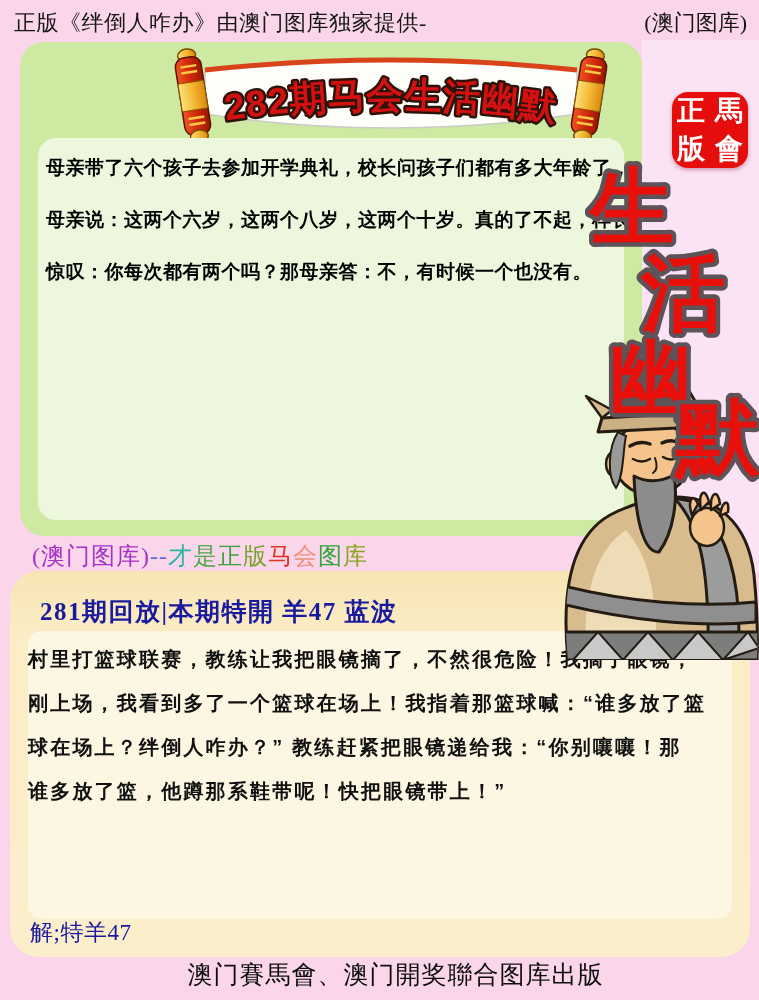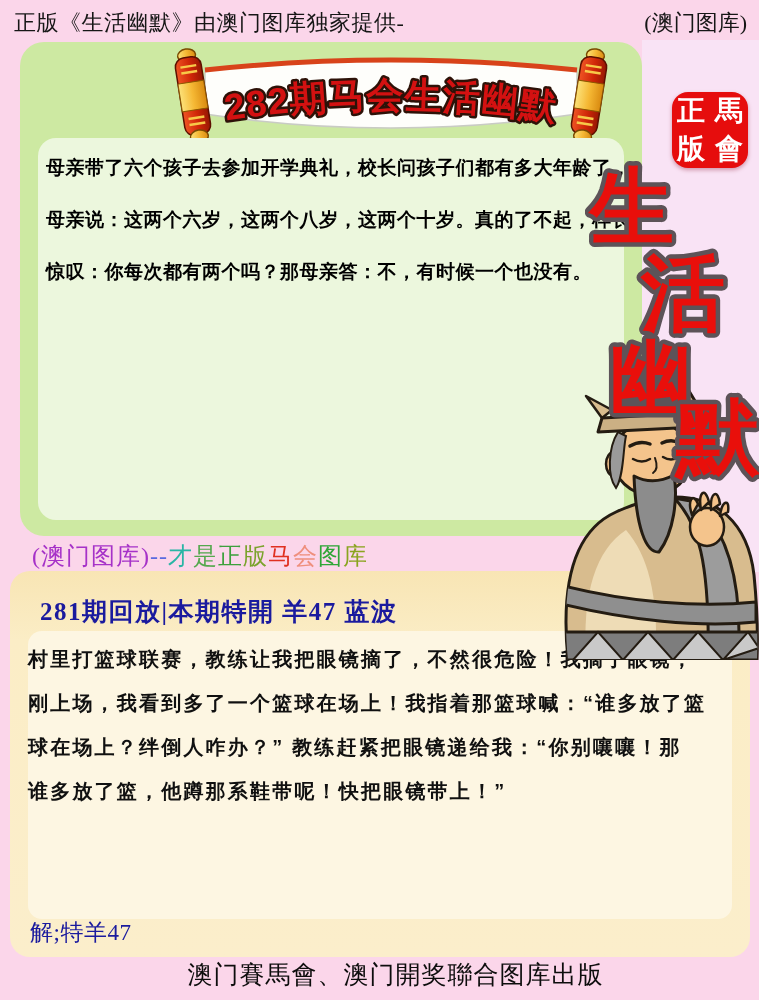--- a/index.html
+++ b/index.html
@@ -28,36 +28,36 @@
     box-shadow:0 2px 4px rgba(130,0,30,.35);
   }
   .seal span{display:flex;align-items:center;justify-content:center;color:#fff;font:bold 28px "Liberation Serif",serif;}
 
   .vtitle{position:absolute;left:585px;top:158px;width:174px;height:325px;z-index:6;}
   .mascot{position:absolute;left:558px;top:380px;width:201px;height:280px;z-index:5;}
 
   .midline{position:absolute;left:0;top:540px;width:759px;text-align:left;z-index:2;
     font:24px "Liberation Serif",serif;letter-spacing:1px;white-space:nowrap;padding-left:32px;}
 
-  .cream-box{position:absolute;left:10px;top:571px;width:740px;height:386px;border-radius:20px;z-index:1;
+  .cream-box{position:absolute;left:10px;top:571px;width:740px;height:386px;border-radius:29px;z-index:1;
     background:linear-gradient(180deg,#f8e5b4 0%,#fbedc6 18%,#fbeecb 100%);}
   .cream-header{position:absolute;left:30px;top:24px;color:#1a1a9e;font:bold 25px "Liberation Serif",serif;letter-spacing:1.5px;white-space:nowrap;}
   .cream-inner{position:absolute;left:18px;top:60px;width:704px;height:288px;background:#fdf6e2;border-radius:14px;}
   .joke-bottom{position:absolute;left:18px;top:66px;width:710px;font-weight:bold;font-size:20px;line-height:44px;color:#101010;letter-spacing:2.2px;}
   .joke-bottom div{white-space:nowrap;}
   .answer{position:absolute;left:20px;top:346px;color:#1a1a9e;font:23px "Liberation Serif",serif;letter-spacing:.5px;}
 
   .footer{position:absolute;left:16px;top:958px;width:759px;text-align:center;
     font:25px "Liberation Serif",serif;color:#0d0d0d;letter-spacing:1px;}
 </style>
 </head>
 <body>
 
 <div class="topbar">
-  <span class="left">正版《生活幽默》由澳门图库独家提供-</span>
+  <span class="left">正版《绊倒人咋办》由澳门图库独家提供-</span>
   <span class="right">(澳门图库)</span>
 </div>
 
 <div class="right-col"></div>
 
 <div class="green-box">
 
   <svg class="banner" viewBox="0 0 452 100">
     <defs>
       <linearGradient id="gGold" x1="0" y1="0" x2="1" y2="0">

